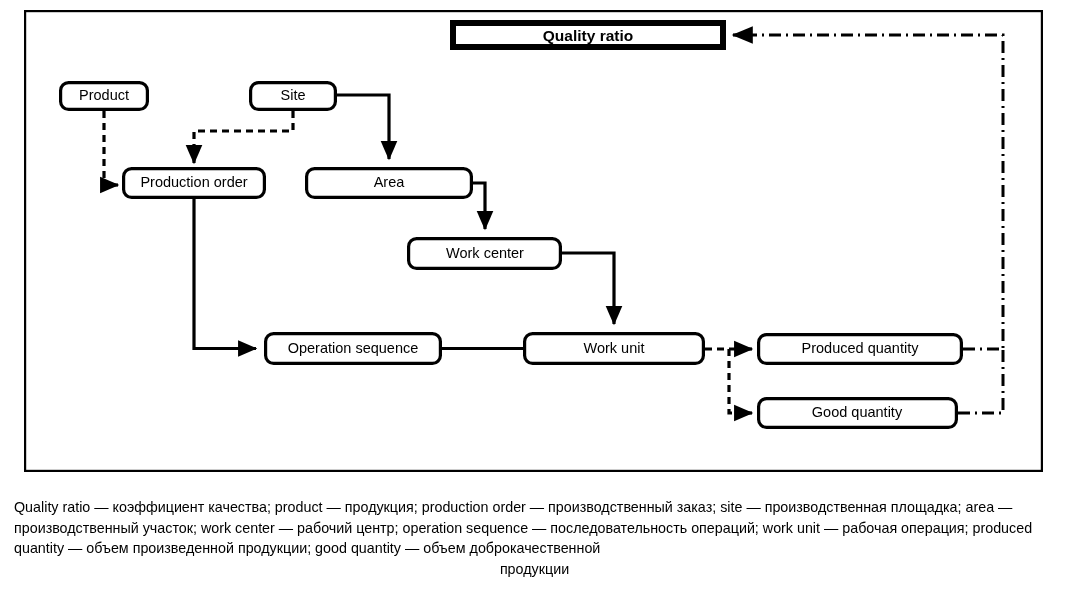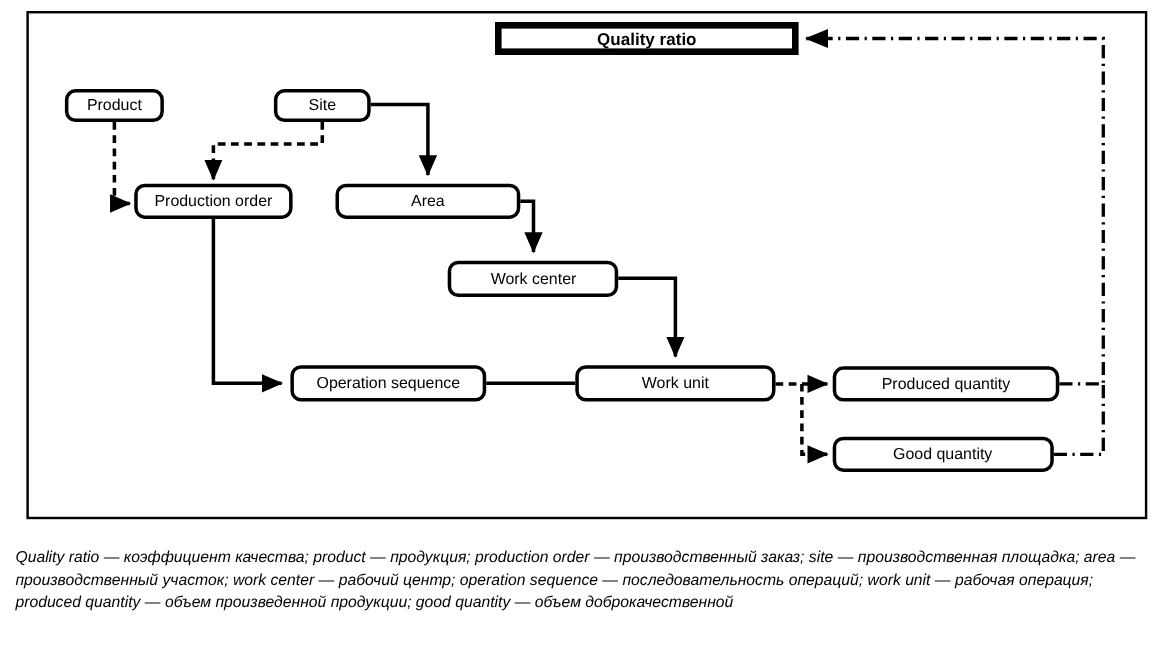--- a/index.html
+++ b/index.html
@@ -79,21 +79,20 @@
     left: 0;
     top: 497px;
     width: 1069px;
     padding: 0 14px;
     box-sizing: border-box;
     font-family: "Liberation Sans", sans-serif;
     font-size: 14.3px;
     line-height: 20.5px;
     color: #000000;
     text-align: left;
-    font-style: italic;
   }
   #caption .last-line {
     display: block;
     text-align: center;
   }
 </style>
 </head>
 <body>
 
 <div id="page">
@@ -205,15 +204,16 @@
     </g>
 
     <g>
       <rect class="node-box" x="758.6" y="398.6" width="197.8" height="28.8" rx="8" ry="8"></rect>
       <text class="node-label" x="857" y="413.5">Good quantity</text>
     </g>
   </svg>
 
   <div id="caption">
     <span>Quality ratio — коэффициент качества; product — продукция; production order — производственный заказ; site — производственная площадка; area — производственный участок; work center — рабочий центр; operation sequence — последовательность операций; work unit — рабочая операция; produced quantity — объем произведенной продукции; good quantity — объем доброкачественной</span>
+    <span class="last-line">продукции</span>
   </div>
 
 </div>
 
 </body></html>

